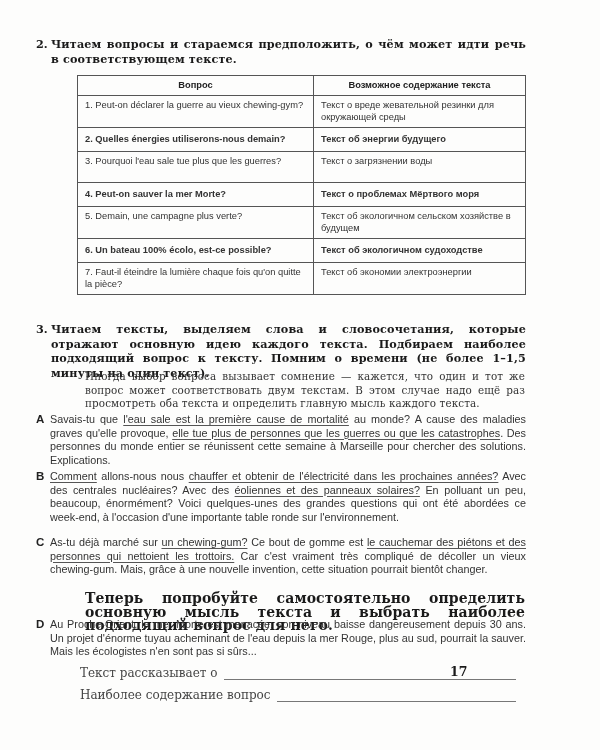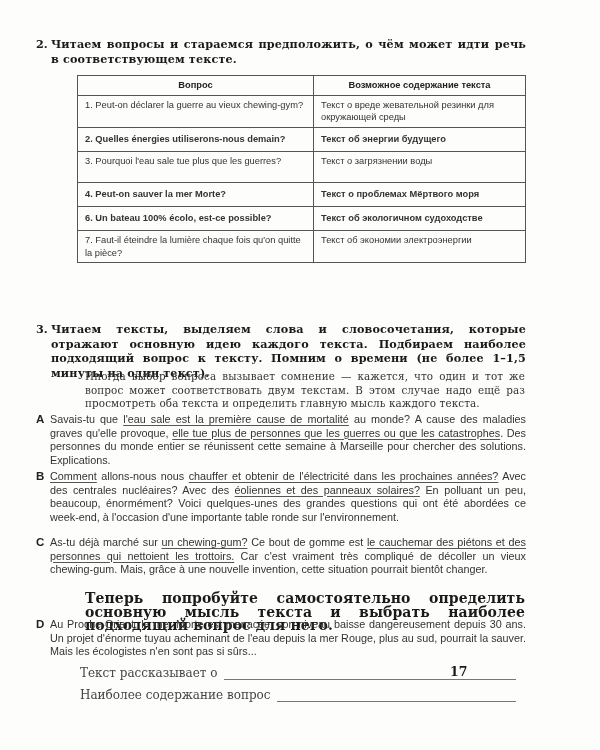--- a/index.html
+++ b/index.html
@@ -81,20 +81,24 @@
       <td>Текст об энергии будущего</td>
     </tr>
     <tr class="r2">
       <td class="c1">3. Pourquoi l'eau sale tue plus que les guerres?</td>
       <td>Текст о загрязнении воды</td>
     </tr>
     <tr class="r1">
       <td class="c1">4. Peut-on sauver la mer Morte?</td>
       <td>Текст о проблемах Мёртвого моря</td>
     </tr>
+    <tr class="r2">
+      <td class="c1">5. Demain, une campagne plus verte?</td>
+      <td>Текст об экологичном сельском хозяйстве в будущем</td>
+    </tr>
     <tr class="r1">
       <td class="c1">6. Un bateau 100% écolo, est-ce possible?</td>
       <td>Текст об экологичном судоходстве</td>
     </tr>
     <tr class="r2">
       <td class="c1">7. Faut-il éteindre la lumière chaque fois qu'on quitte la pièce?</td>
       <td>Текст об экономии электроэнергии</td>
     </tr>
   </tbody>
 </table>

